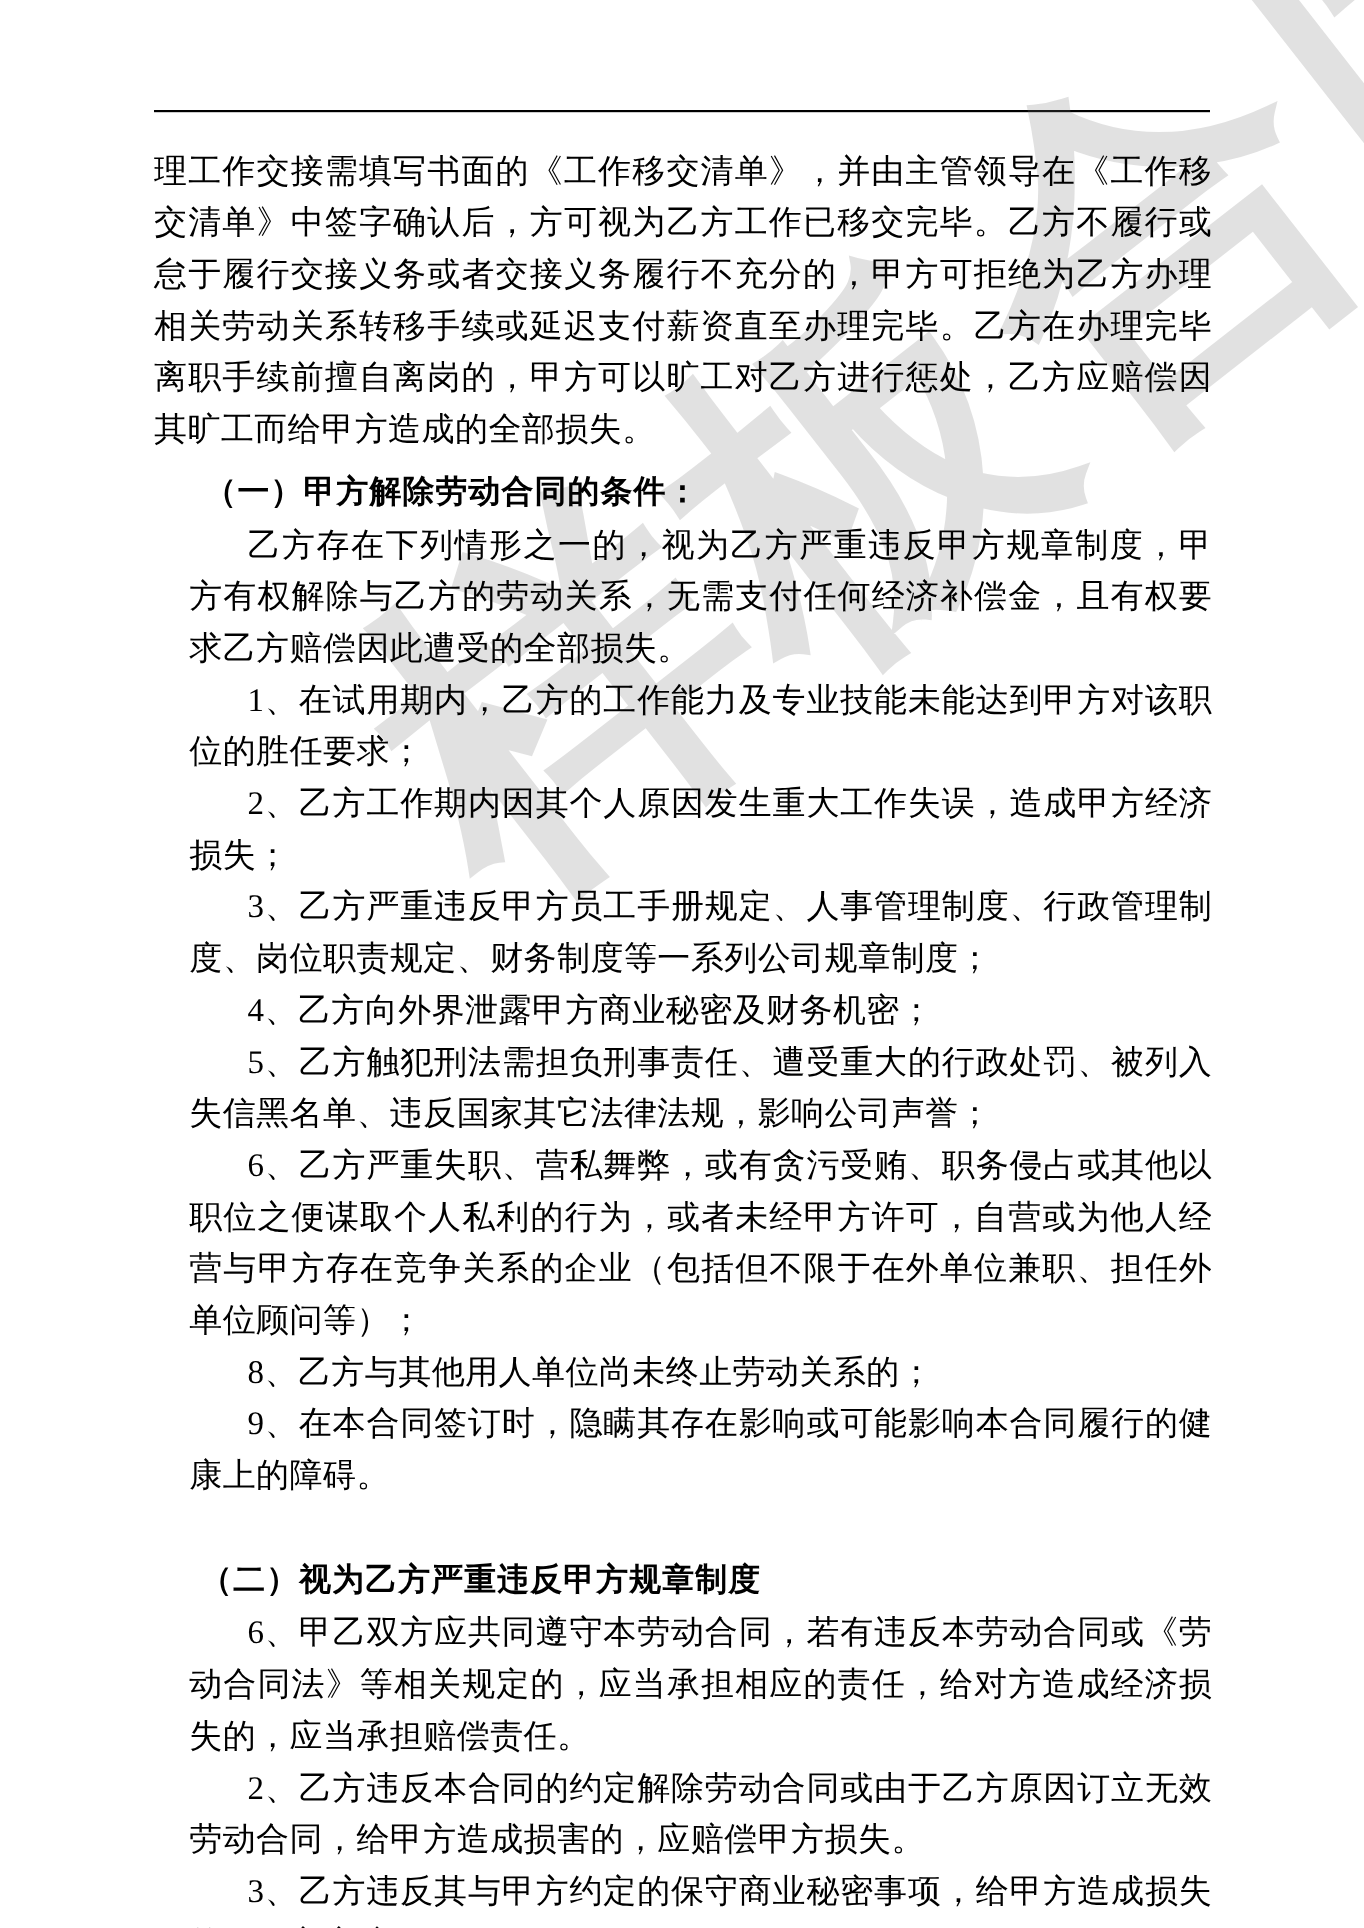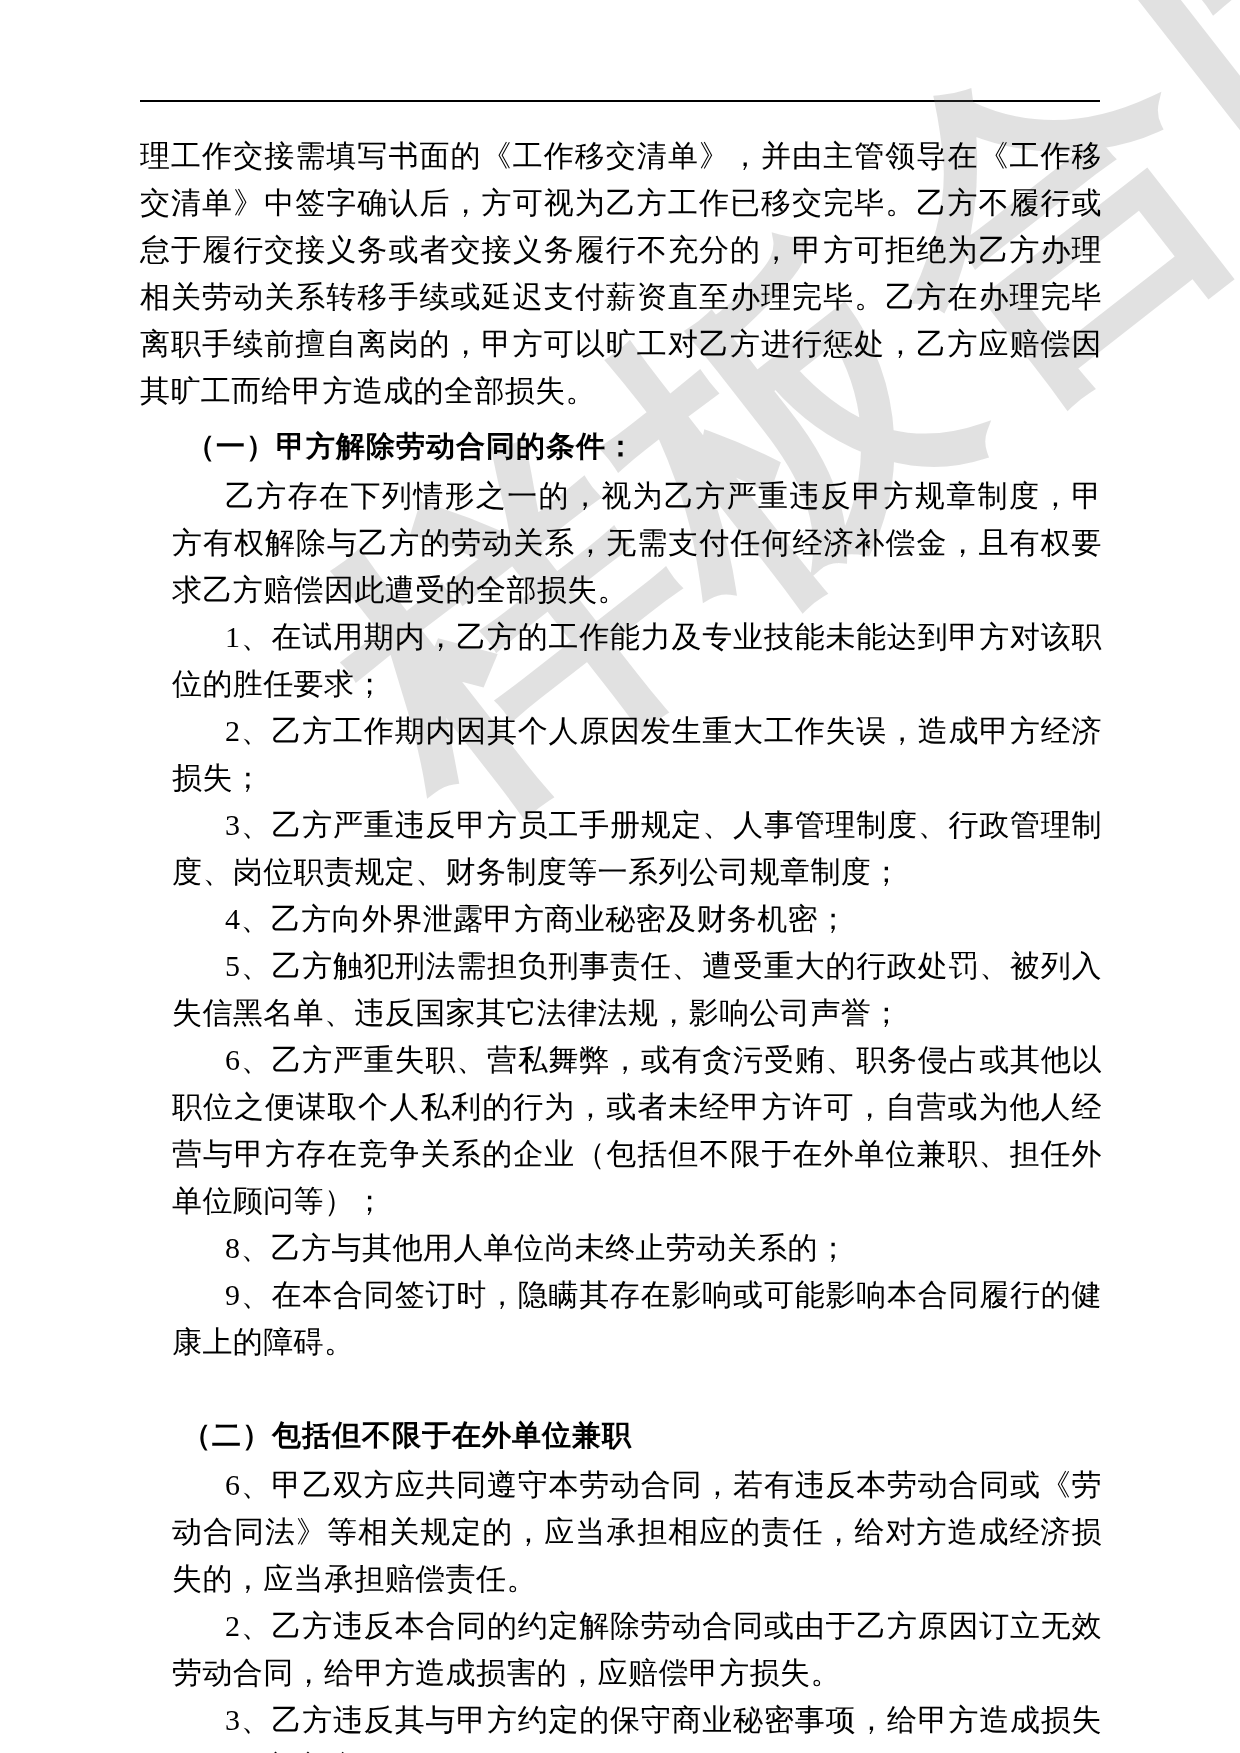--- a/index.html
+++ b/index.html
@@ -106,21 +106,21 @@
     <p class="para indent2">2、乙方工作期内因其个人原因发生重大工作失误，造成甲方经济损失；</p>
     <p class="para indent2">3、乙方严重违反甲方员工手册规定、人事管理制度、行政管理制度、岗位职责规定、财务制度等一系列公司规章制度；</p>
     <p class="para indent2">4、乙方向外界泄露甲方商业秘密及财务机密；</p>
     <p class="para indent2">5、乙方触犯刑法需担负刑事责任、遭受重大的行政处罚、被列入失信黑名单、违反国家其它法律法规，影响公司声誉；</p>
     <p class="para indent2">6、乙方严重失职、营私舞弊，或有贪污受贿、职务侵占或其他以职位之便谋取个人私利的行为，或者未经甲方许可，自营或为他人经营与甲方存在竞争关系的企业（包括但不限于在外单位兼职、担任外单位顾问等）；</p>
     <p class="para indent2">8、乙方与其他用人单位尚未终止劳动关系的；</p>
     <p class="para indent2">9、在本合同签订时，隐瞒其存在影响或可能影响本合同履行的健康上的障碍。</p>
 
     <div class="gap-big"></div>
 
-    <h2 class="heading h-two">（二）包括但不限于在外单位兼职</h2>
+    <h2 class="heading h-two">（二）视为乙方严重违反甲方规章制度</h2>
 
     <p class="para indent2">6、甲乙双方应共同遵守本劳动合同，若有违反本劳动合同或《劳动合同法》等相关规定的，应当承担相应的责任，给对方造成经济损失的，应当承担赔偿责任。</p>
     <p class="para indent2">2、乙方违反本合同的约定解除劳动合同或由于乙方原因订立无效劳动合同，给甲方造成损害的，应赔偿甲方损失。</p>
     <p class="para indent2">3、乙方违反其与甲方约定的保守商业秘密事项，给甲方造成损失的，乙方应赔</p>
 
   </div>
 
 </div>
 
 </body></html>

